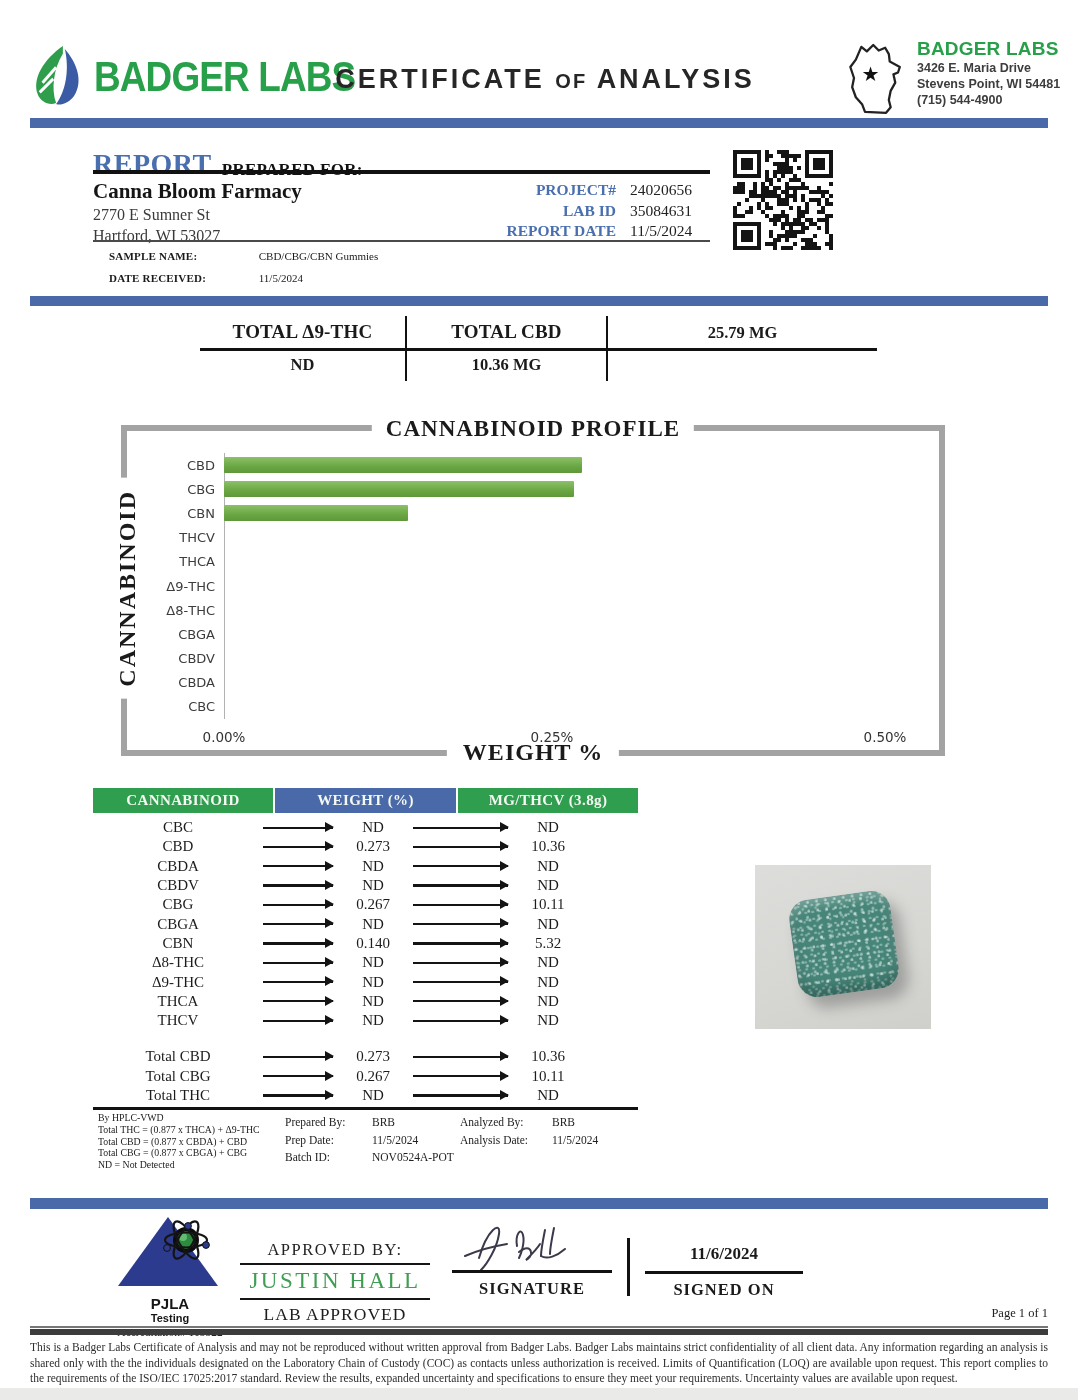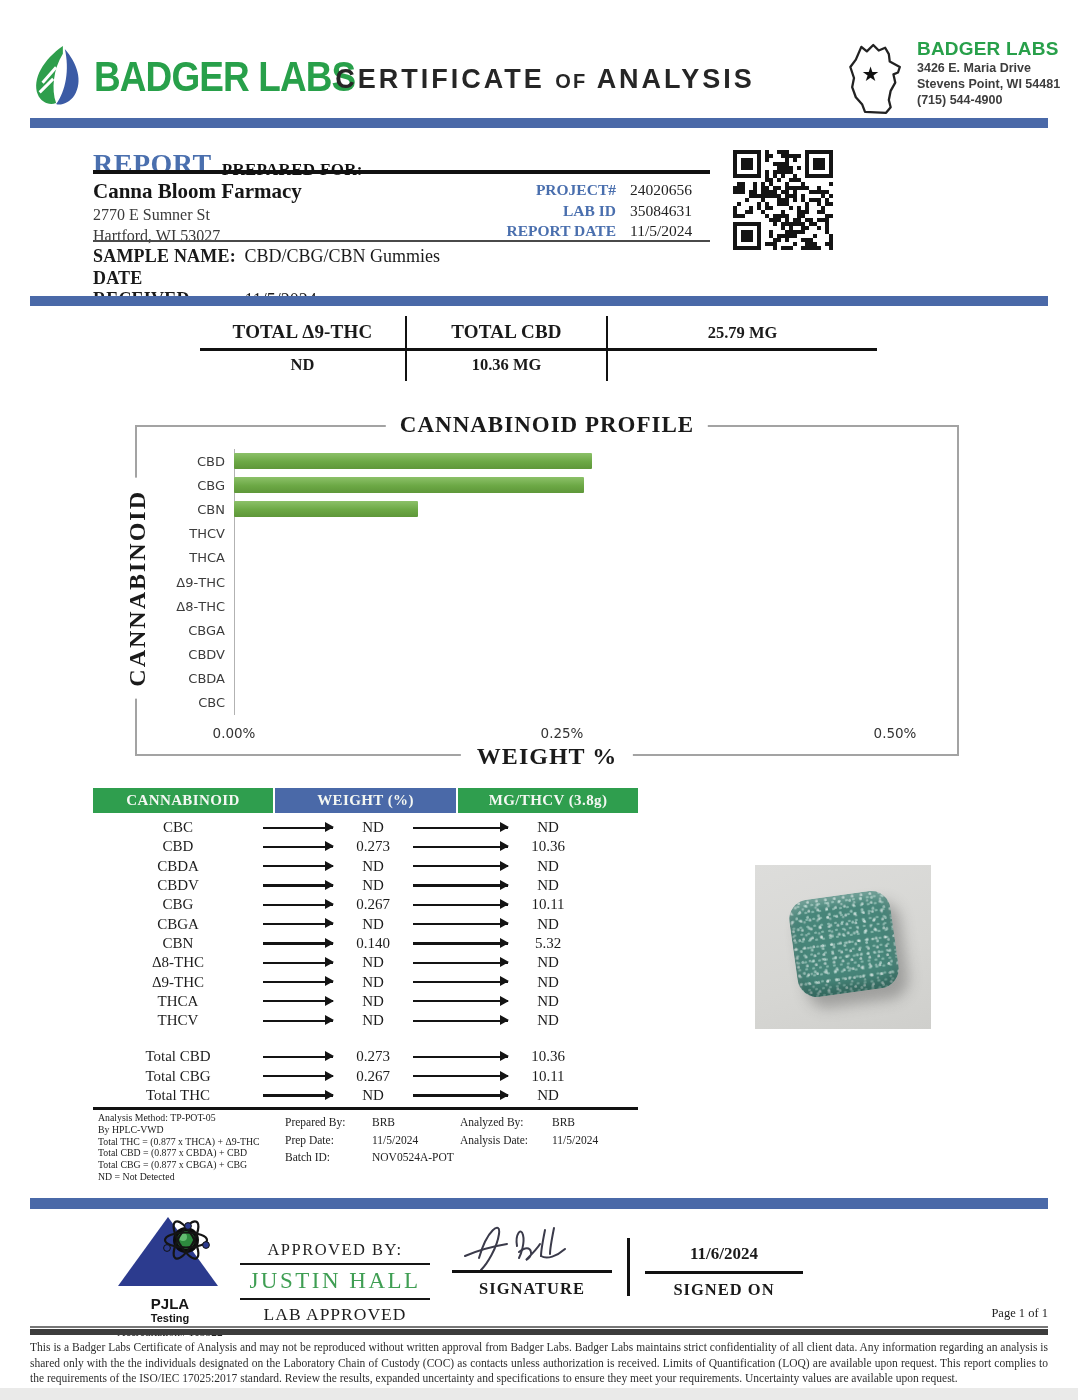--- a/index.html
+++ b/index.html
@@ -24,33 +24,33 @@
   .prepared-for{color:#101010;font-weight:bold;font-size:17px;margin-left:10px;letter-spacing:.3px}
   .report-rule{left:93px;top:170px;width:617px;height:3.5px;background:#111}
   .client{left:93px;top:179px}
   .client-name{font-weight:bold;font-size:21px;color:#151515}
   .client-line{font-size:16px;color:#3a3a3a;line-height:21px}
   .meta{left:398px;top:180px}
   .meta-row{display:flex;line-height:20.5px}
   .meta-label{width:218px;text-align:right;color:#4a6fae;font-weight:bold;font-size:15.5px}
   .meta-value{margin-left:14px;font-size:15.5px;color:#222}
   .thin-rule{left:93px;top:240px;width:617px;height:1.5px;background:#4a4a4a}
-  .sample{left:93px;top:246px;font-size:18px;line-height:21.5px}
+  .sample{left:109px;top:246px;font-size:11px;line-height:21.5px}
   .sample b{display:inline-block;width:147px;letter-spacing:.2px}
 
   
   .totals{left:200px;top:316px;width:677px;display:grid;grid-template-columns:205px 203px 269px;position:absolute}
   .tot-col{text-align:center}
   .tot-col.mid{border-left:2px solid #111;border-right:2px solid #111}
   .tot-label{height:32px;display:flex;align-items:center;justify-content:center;font-weight:bold;font-size:19px;letter-spacing:.2px}
   .tot-underline{position:absolute;left:0;top:32px;width:100%;height:3px;background:#111}
   .tot-value{height:33px;display:flex;align-items:center;justify-content:center;font-weight:600;font-size:16.5px}
 
   
-  .chart-box{left:135px;top:425px;width:824px;height:331px;border:2px solid #a3a3a3}
+  .chart-box{left:121px;top:425px;width:824px;height:331px;border:6px solid #a3a3a3}
   .chart-title{position:absolute;top:-15px;left:50%;transform:translateX(-50%);background:#fff;padding:0 14px;font-weight:bold;font-size:23px;letter-spacing:1px;white-space:nowrap}
   .chart-ylabel{position:absolute;left:0;top:50%;transform:translate(-50%,-60%) rotate(-90deg);background:#fff;padding:0 12px;font-weight:bold;font-size:24px;letter-spacing:2px;white-space:nowrap}
   .chart-xlabel{position:absolute;bottom:-16px;left:50%;transform:translateX(-50%);background:#fff;padding:0 16px;font-weight:bold;font-size:24px;letter-spacing:1px;white-space:nowrap}
   .plot{position:absolute;left:97px;top:22px;width:720px;height:266px}
   .axis-y{position:absolute;left:0;top:0;width:1px;height:266px;background:#b2b2b2}
   .crow{position:relative;height:24.2px;display:flex;align-items:center}
   .clabel{position:absolute;right:calc(100% + 9px);white-space:nowrap;font-family:"DejaVu Sans",sans-serif;font-size:13px;color:#3c3c3c}
   .bar{height:16px;background:linear-gradient(#8cc169,#6ca845 55%,#5e9739);border-radius:1px}
   .xticks{position:absolute;left:0;top:276px;width:100%}
   .xticks span{position:absolute;transform:translateX(-50%);font-family:"DejaVu Sans",sans-serif;font-size:13.5px;color:#333}
@@ -605,21 +605,20 @@
         <div class="arrow"></div>
         <span class="rval">ND</span>
         <span></span>
       </div>
   </div>
   <div class="rbottom"></div>
 </div>
 
 <div class="abs notes">
   <div class="method">
-    <div>Analysis Method: TP-POT-05</div>
     <div>By HPLC-VWD</div>
     <div>Total THC = (0.877 x  THCA) + Δ9-THC</div>
     <div>Total CBD = (0.877 x  CBDA) + CBD</div>
     <div>Total CBG = (0.877 x  CBGA) + CBG</div>
     <div>ND = Not Detected</div>
   </div>
   <div class="ncol prepared">
     <div class="nrow"><span class="nlabel">Prepared By:</span><span>BRB</span></div>
     <div class="nrow"><span class="nlabel">Prep Date:</span><span>11/5/2024</span></div>
     <div class="nrow"><span class="nlabel">Batch ID:</span><span>NOV0524A-POT</span></div>

